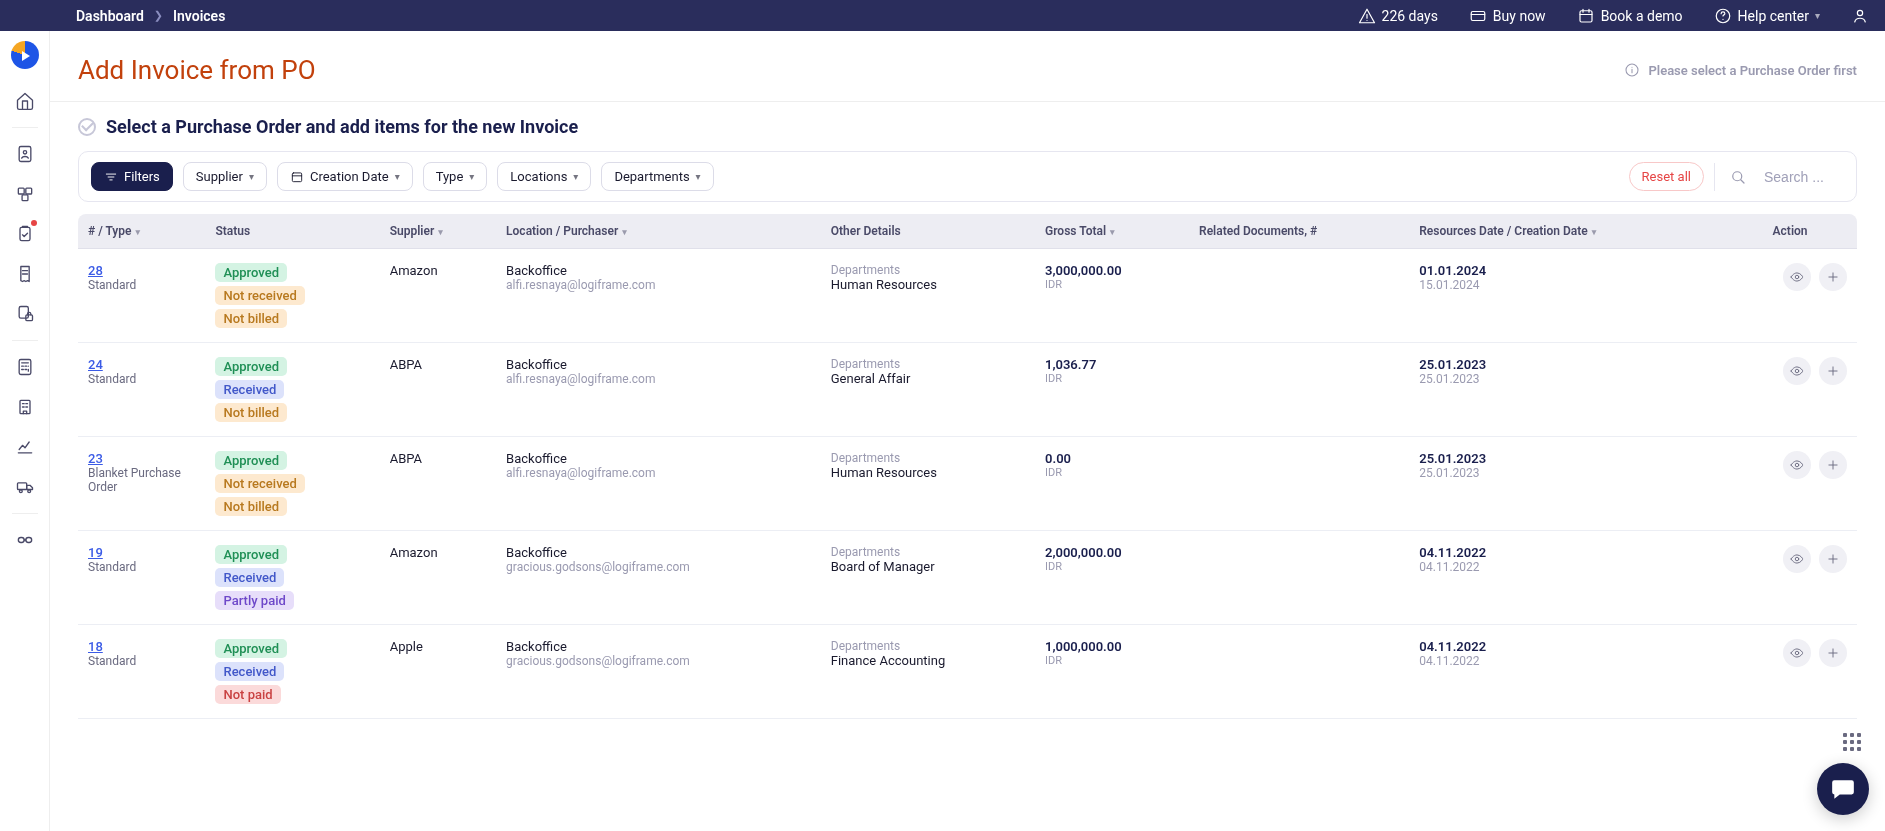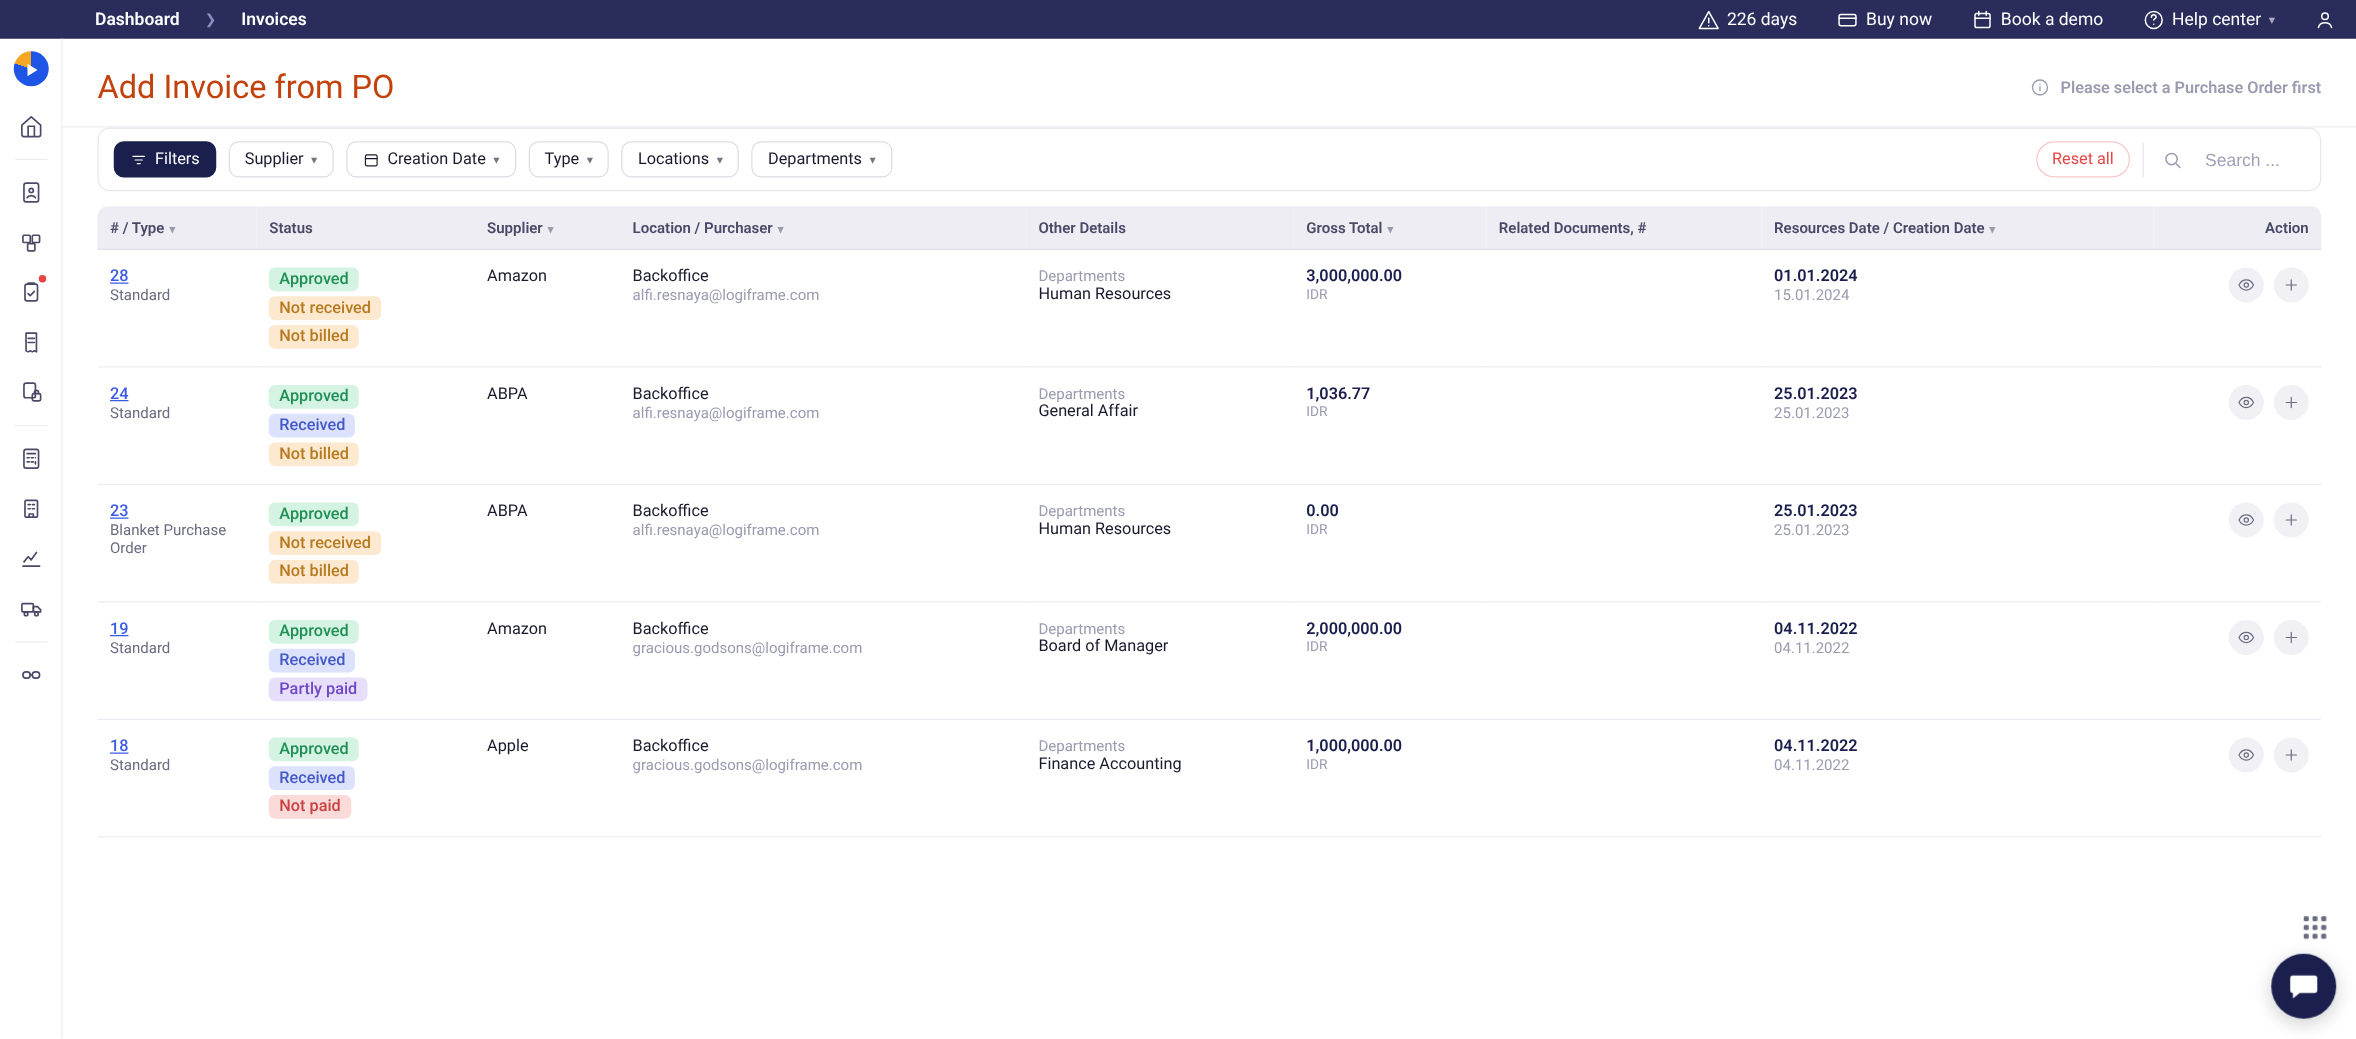--- a/index.html
+++ b/index.html
@@ -11,21 +11,21 @@
 }
 
 .topbar {
   height: 31px;
   background: #2a2d5c;
   display: flex;
   align-items: center;
   padding: 0 16px;
   color: #fff;
 }
-.breadcrumb { display: flex; align-items: center; gap: 20px; font-size: 14px; margin-left: 60px;}
+.breadcrumb { display: flex; align-items: center; gap: 10px; font-size: 14px; margin-left: 60px;}
 .breadcrumb .chev { color: #8a8dbf; font-size: 11px; }
 .topbar-right { margin-left: auto; display: flex; align-items: center; gap: 31px; font-size: 14px; }
 .days { color: #f5a623; display:flex; align-items:center; gap:6px;}
 .topbar-item { display:flex; align-items:center; gap:6px; color:#fff; cursor:pointer;}
 .topbar-item svg { width:18px; height:18px; }
 
 .shell { display:flex; min-height: calc(100vh - 31px); }
 
 .sidebar {
   width: 50px;
@@ -79,21 +79,21 @@
 .search-box input::placeholder{color:#a0a0b8;}
 
 .table-wrap{ padding: 12px 28px 40px; }
 table{ width:100%; border-collapse:collapse; }
 thead th{
   background:#ededf3; font-size:12px; font-weight:600; color:#4a4a68;
   text-align:left; padding:10px 10px; border-bottom:1px solid #e0e0ea;
 }
 thead th .car{font-size:9px;opacity:.5;margin-left:4px;}
 thead th:first-child{border-top-left-radius:8px;}
-thead th:last-child{border-top-right-radius:8px;text-align:right;}
+thead th:last-child{border-top-right-radius:8px;text-align:center;}
 tbody td{ padding:14px 10px; border-bottom:1px solid #eceef4; vertical-align:top; font-size:13px;}
 .num-link{ color:#3b5be6; font-weight:500;}
 .sub{ color:#6a6a80; font-size:12px;}
 .muted{color:#9a9ab0;font-size:12px;}
 .badges{display:flex;flex-direction:column;gap:4px;align-items:flex-start;}
 .badge{padding:2px 8px;border-radius:5px;font-size:13px;font-weight:500;}
 .b-approved{background:#d4f3e3;color:#1f8f55;}
 .b-notrec{background:#fde9cf;color:#b8791f;}
 .b-notbilled{background:#fde9cf;color:#b8791f;}
 .b-received{background:#dce2fb;color:#4258c9;}
@@ -252,20 +252,24 @@
       <div class="page-hint">
         <svg class="icon-stroke" viewBox="0 0 24 24" style="width:16px;height:16px;">
             <circle cx="12" cy="12" r="9"></circle>
             <path d="M12 8h0M12 11v5"></path>
           </svg>
         <span>Please select a Purchase Order first</span>
       </div>
     </div>
 
     <div class="section">
+      <div class="section-head">
+        <span class="circle"></span>
+        <span>Select a Purchase Order and add items for the new Invoice</span>
+      </div>
 
       <div class="filter-bar">
         <div class="pill dark">
           <svg class="icon-stroke" viewBox="0 0 24 24" style="width:14px;height:14px;">
               <path d="M4 7h16M7 12h10M10 17h4"></path>
             </svg>
           <span>Filters</span>
         </div>
         <div class="pill">
             <span>Supplier</span>

